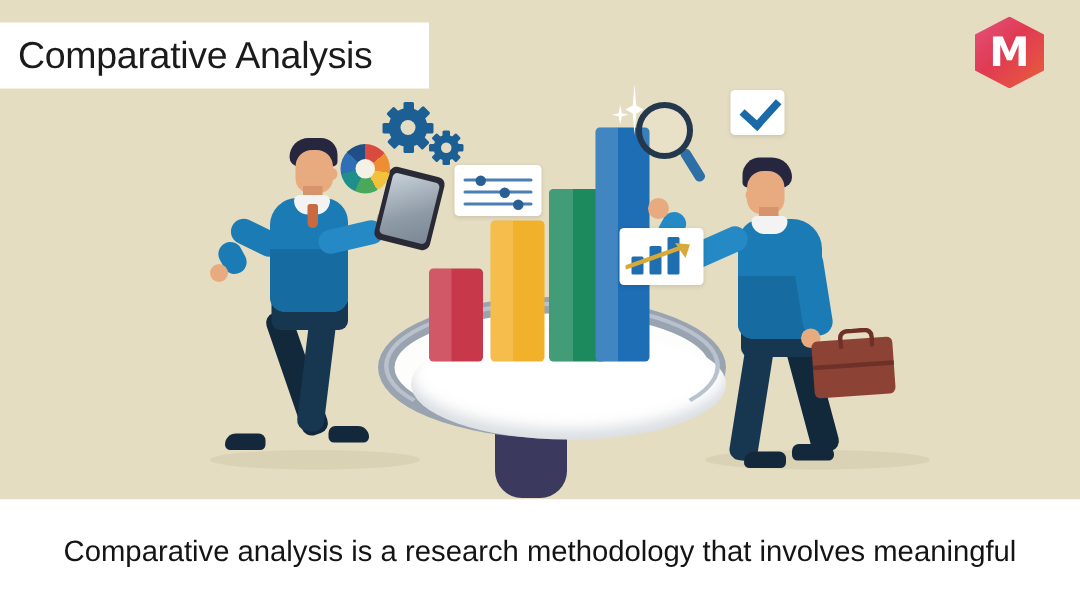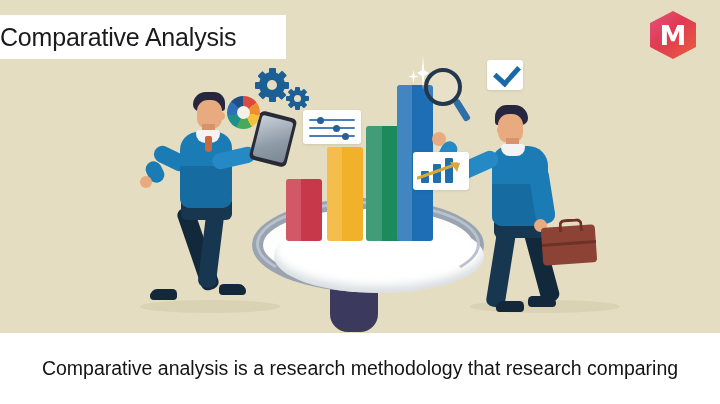--- a/index.html
+++ b/index.html
@@ -16,21 +16,21 @@
     background:#e5ddc1;overflow:hidden;
   }
 
   
   #title-banner{
     position:absolute;left:0;top:15px;width:286px;height:44px;
     background:#ffffff;display:flex;align-items:center;
   }
   #title-text{
     font-size:25px;color:#1b1b1b;letter-spacing:-0.2px;
-    white-space:nowrap;font-weight:400;
+    padding-left:12px;white-space:nowrap;font-weight:400;
   }
 
   
   #brand-logo{position:absolute;left:650px;top:11px;width:46px;height:48px;}
   #brand-logo .hexwrap{position:relative;width:46px;height:48px;}
   #brand-logo .hex{
     position:absolute;inset:0;
     background:linear-gradient(135deg,#e4537d 0%,#e03a52 45%,#e8603a 100%);
     clip-path:polygon(50% 0%,100% 25%,100% 75%,50% 100%,0% 75%,0% 25%);
   }
@@ -354,16 +354,16 @@
     <div id="brand-logo">
       <div class="hexwrap">
         <div class="hex"></div>
         <div class="mletter">M</div>
       </div>
     </div>
 
   </div>
 
   <div id="caption">
-    <div class="caption-line">Comparative analysis is a research methodology that research comparing</div>
+    <div class="caption-line">Comparative analysis is a research methodology that involves meaningful</div>
   </div>
 
 </div>
 
 </body></html>

